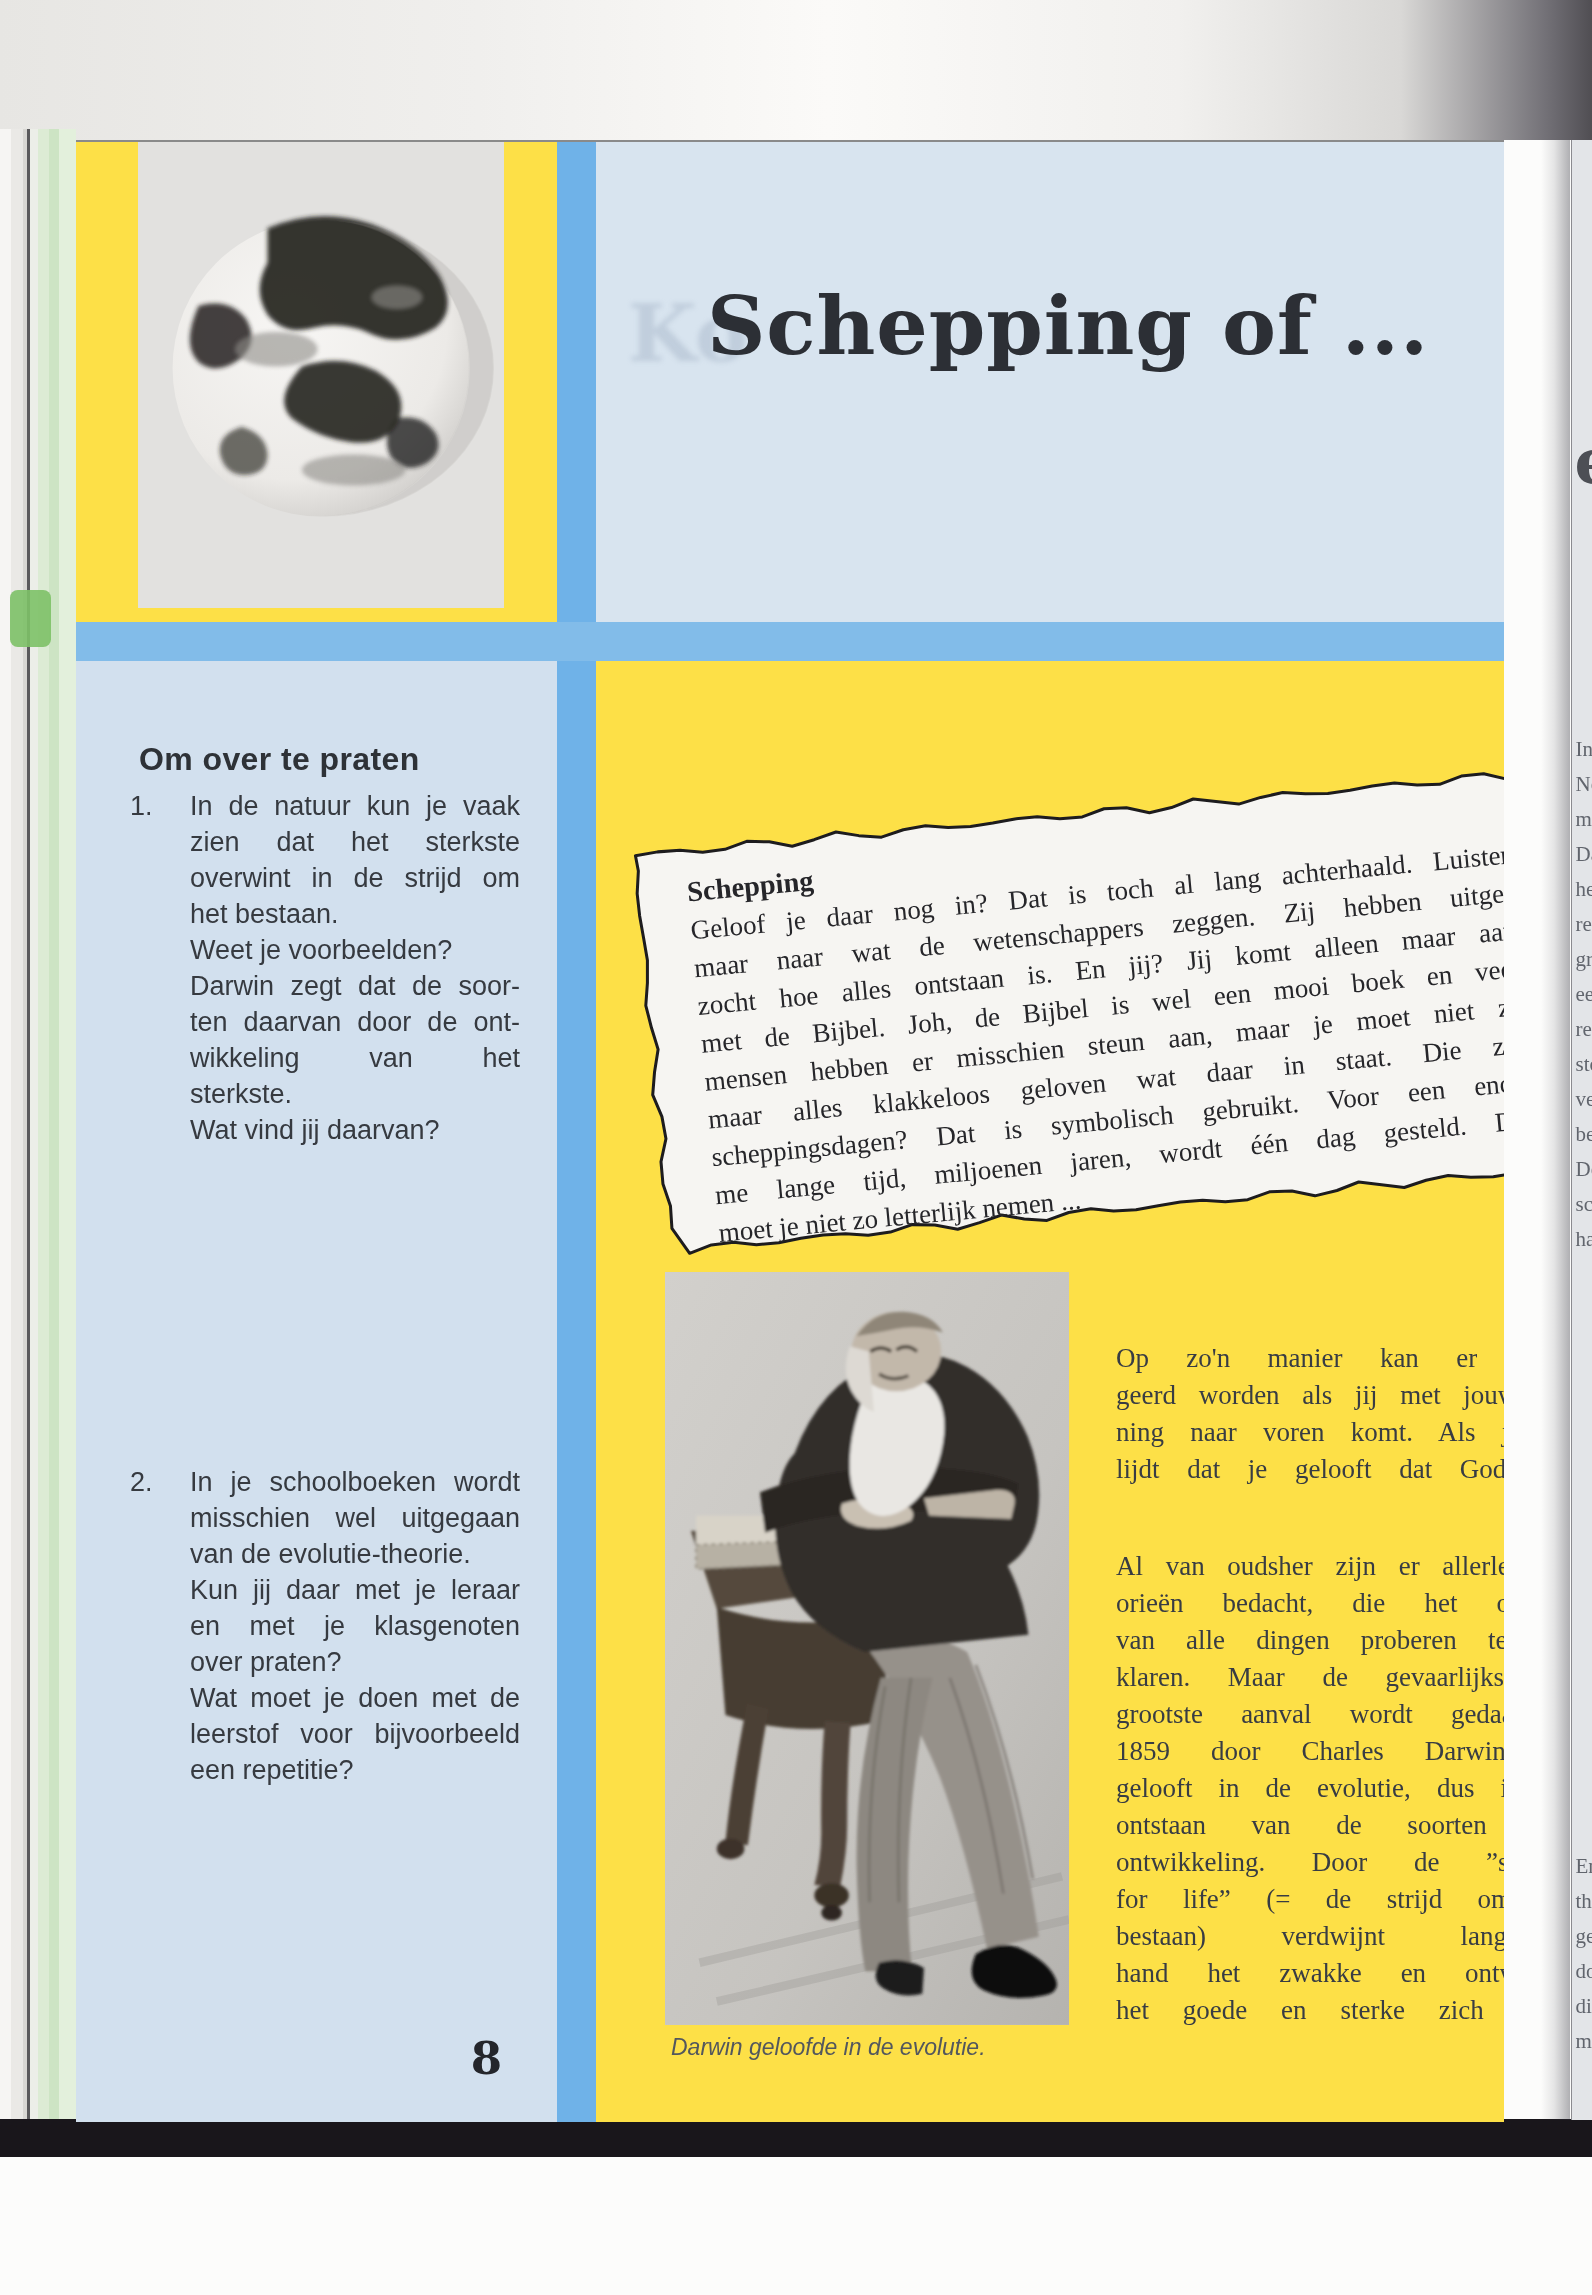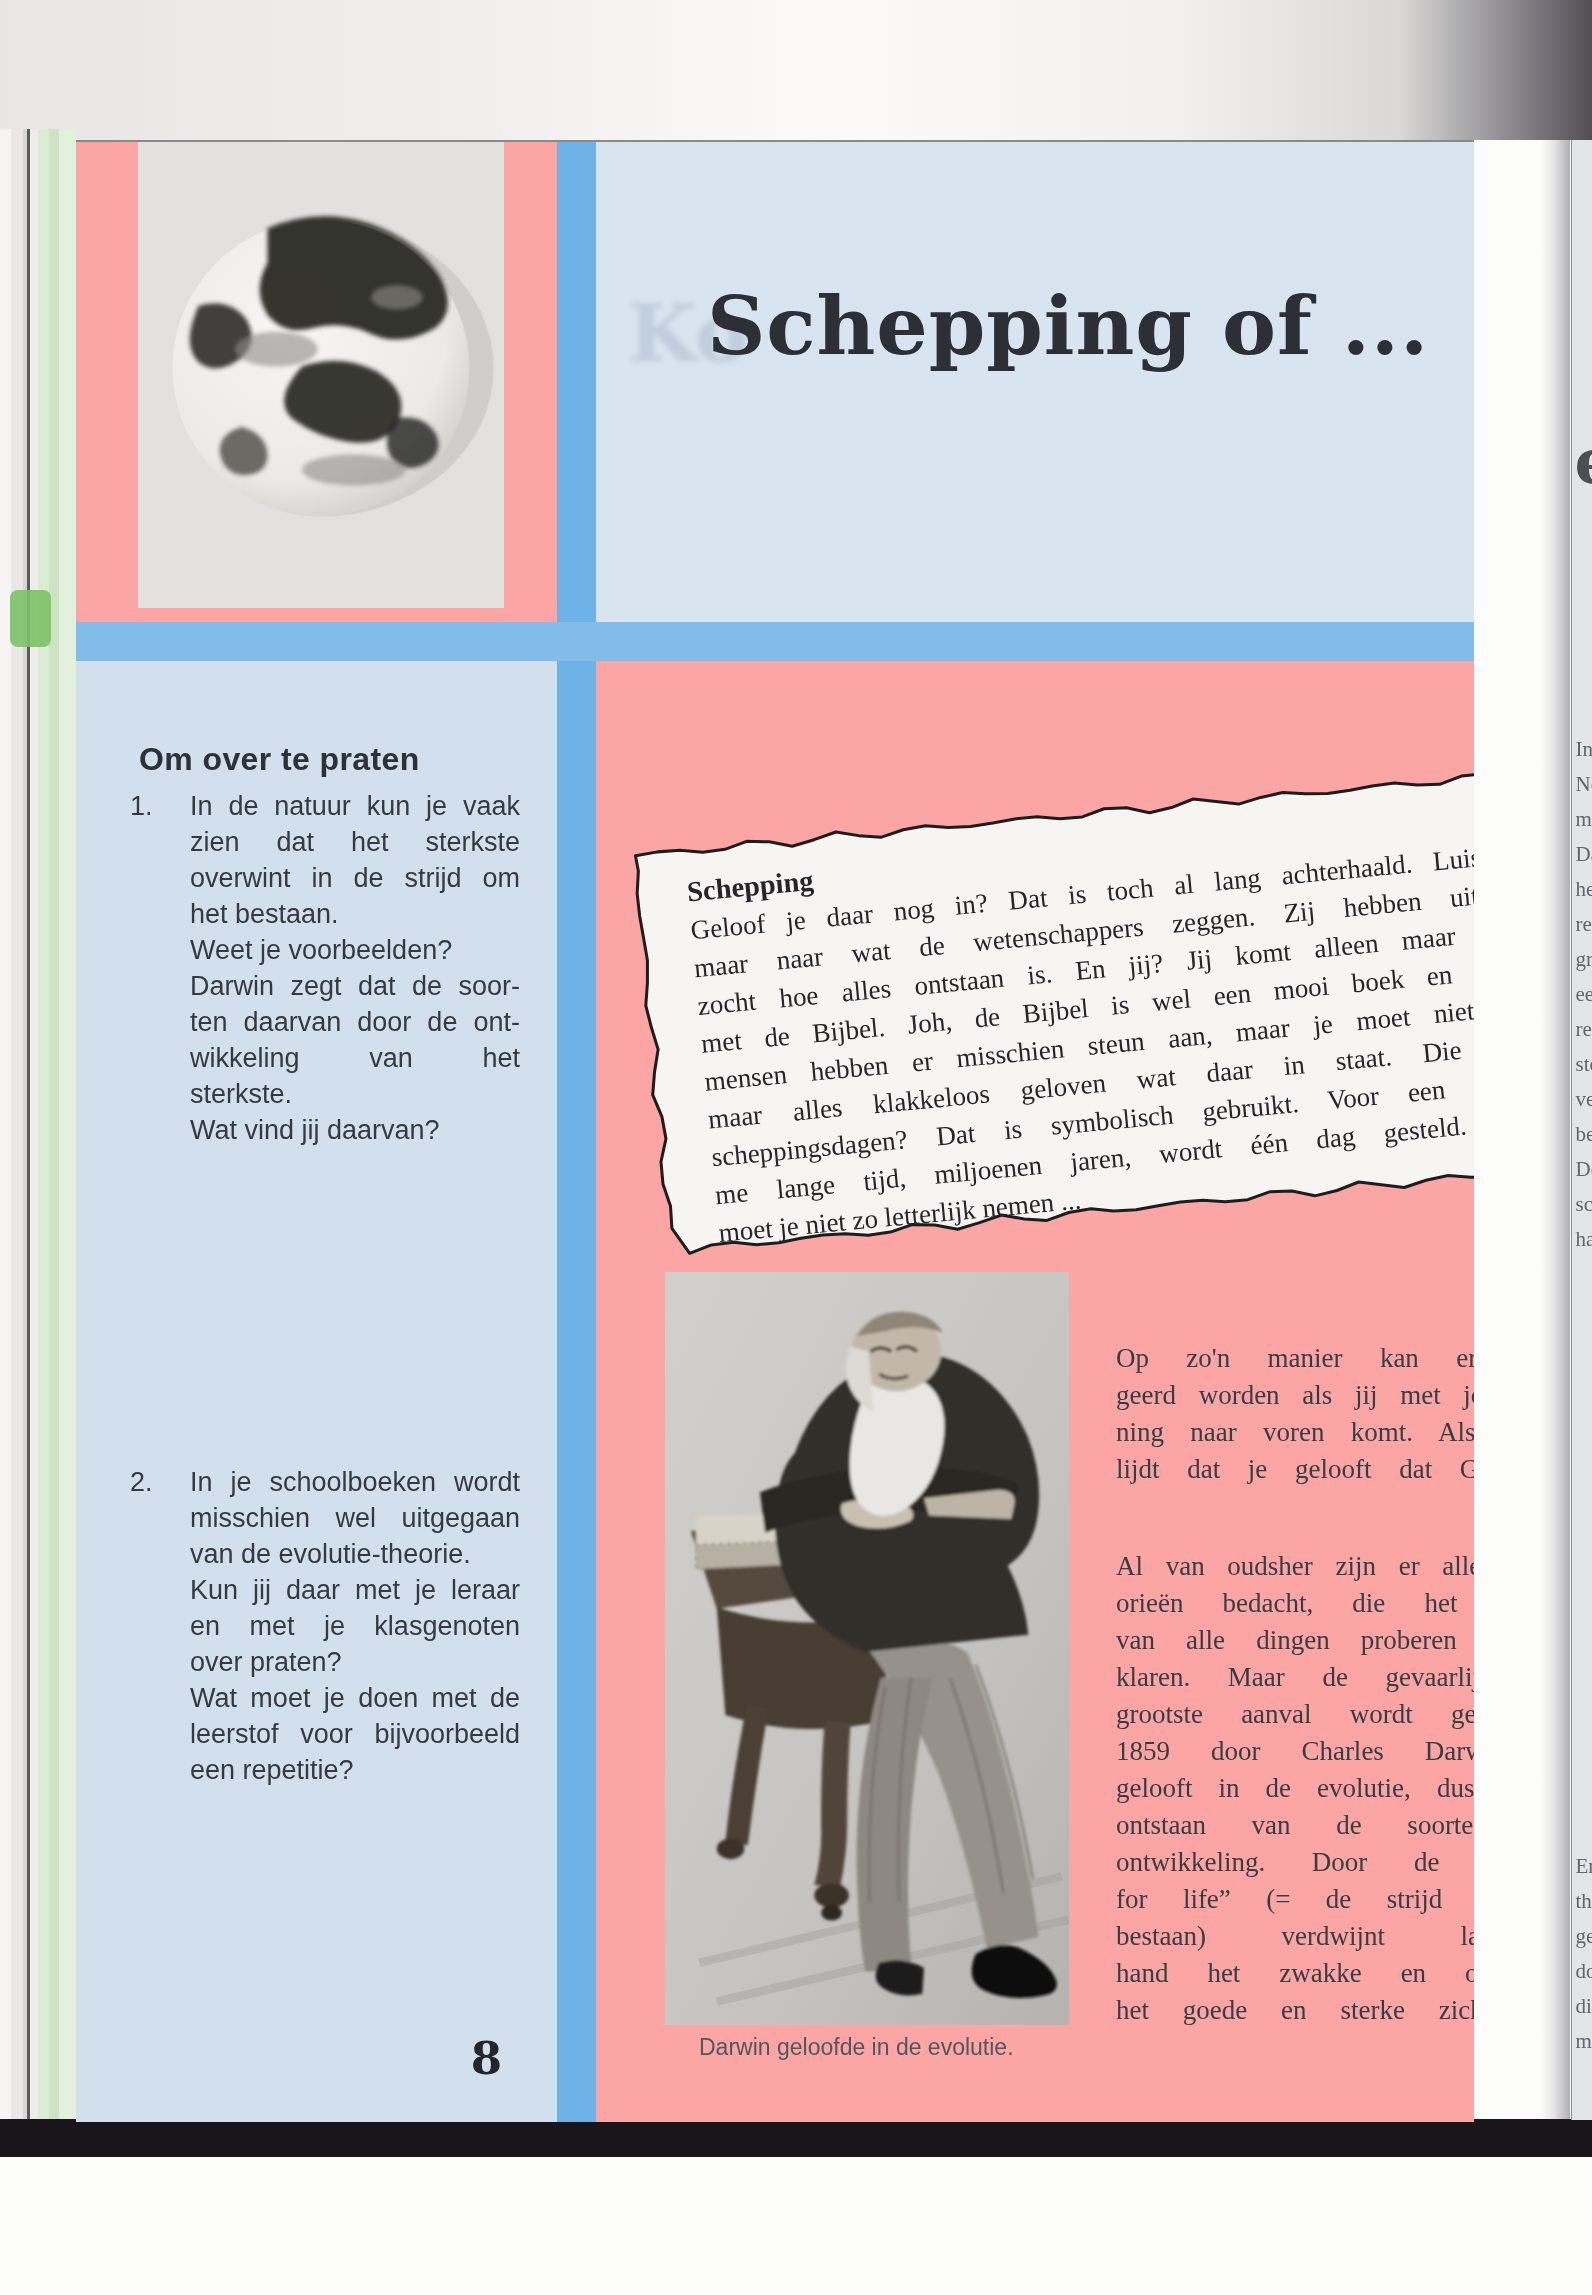--- a/index.html
+++ b/index.html
@@ -12,21 +12,21 @@
   .top-strip{position:absolute;left:0;top:0;width:1592px;height:140px;
     background:linear-gradient(90deg,#e7e6e3 0%,#f0efed 30%,#fbfaf8 52%,#f1f0ee 74%,#d9d8d6 88%,#747278 97%,#504e53 100%);}
   .left-edge{position:absolute;left:0;top:129px;width:76px;height:1993px;
     background:linear-gradient(90deg,#f6f5f3 0%,#f6f5f3 15%,#eae9e6 15%,#eae9e6 30%,#d8d7d3 30%,#d8d7d3 36%,#5a5a5c 36%,#5a5a5c 39%,#eceee8 39%,#eceee8 50%,#dcebd4 50%,#dcebd4 64%,#cde4c4 64%,#cde4c4 78%,#e3f0dc 78%,#e3f0dc 100%);}
   .green-blob{position:absolute;left:10.4px;top:590px;width:41px;height:57px;background:#7dc167;border-radius:7.8px;opacity:.9;}
   .bottom-band{position:absolute;left:0;top:2119px;width:1592px;height:38px;background:#19161b;}
   .below-white{position:absolute;left:0;top:2157px;width:1592px;height:139px;background:#fcfcfb;}
 
   
   .page{position:absolute;left:76px;top:140px;width:1398px;height:1980px;
-    background:#fca5a5;border-top:2.6px solid #8a8a8a;overflow:hidden;}
+    background:#fde047;border-top:2.6px solid #8a8a8a;overflow:hidden;padding-left:30px;}
   .quad-topright{position:absolute;left:520px;top:0;width:997px;height:480px;background:#d8e4ef;}
   .sidebar-bg{position:absolute;left:0;top:519px;width:481px;height:1461px;background:#d2e0ee;}
   .v-stripe{position:absolute;left:481px;top:0;width:39px;height:1980px;background:#6fb2e8;}
   .h-band{position:absolute;left:0;top:480px;width:1516px;height:39px;background:#82bce9;}
 
   
   .earth-box{position:absolute;left:62px;top:0px;width:366px;height:466px;background:#e2e1df;}
 
   
   .ghost-title{position:absolute;left:552px;top:145px;width:259px;
@@ -52,21 +52,21 @@
   .quote-box{position:absolute;left:576px;top:671px;width:915px;height:397px;
     transform:rotate(-5.3deg);transform-origin:50% 50%;}
   .quote-box svg{position:absolute;left:-8.6px;top:-8.6px;}
   .box-text{position:absolute;left:48px;top:22.4px;width:822px;
     font-family:"Liberation Serif",serif;font-size:27px;line-height:38px;color:#26262a;}
   .box-heading{font-weight:bold;font-size:28.5px;}
 
   
   .photo{position:absolute;left:589px;top:1130px;width:404px;height:753px;background:#cbc9c5;overflow:hidden;}
   .caption{position:absolute;left:595px;top:1892px;width:431px;
-    font-size:23px;color:#53575d;margin-left:28px;}
+    font-style:italic;font-size:23px;color:#53575d;}
 
   
   .main-col{position:absolute;left:1040px;top:1198px;width:457px;
     font-family:"Liberation Serif",serif;font-size:27px;line-height:37px;color:#383c43;}
   .main-col .para+.para{margin-top:60px;}
 
   
   .page-num{position:absolute;left:362px;top:1890px;width:97px;text-align:center;
     font-family:"DejaVu Serif",serif;font-weight:bold;font-size:45px;color:#24262b;}
 

